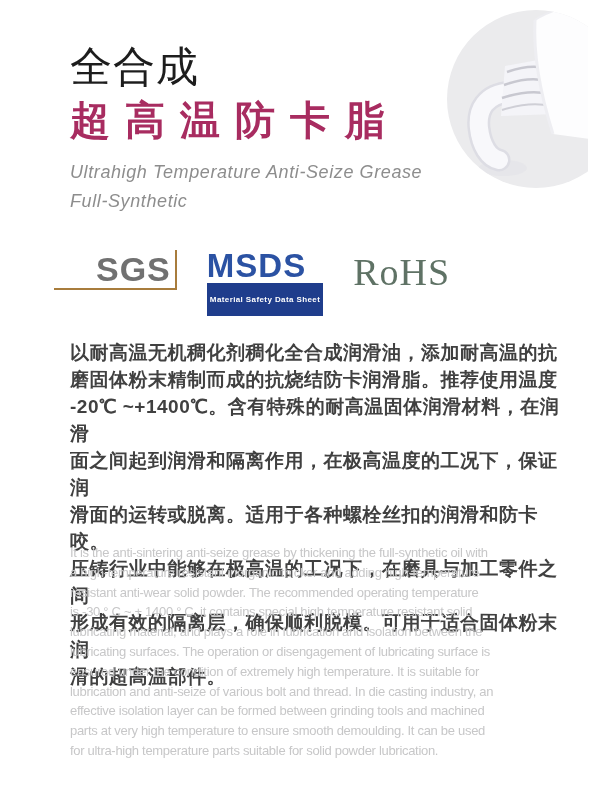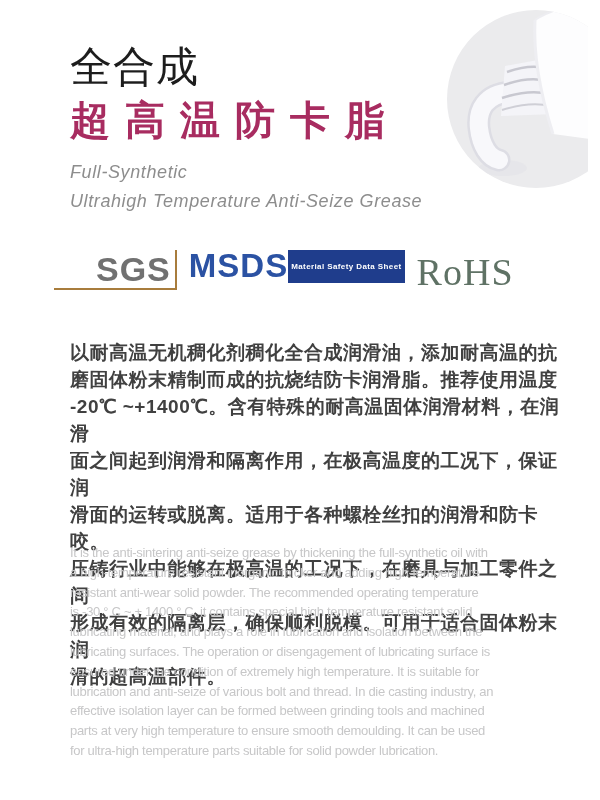--- a/index.html
+++ b/index.html
@@ -40,37 +40,37 @@
   .subtitle{
     margin-top:18px;
     font-style:italic;
     font-size:18px;line-height:29px;
     letter-spacing:0.6px;
     color:var(--subtitle-gray,#8d8d8d);
   }
   
   .certs{
     position:absolute;left:60px;top:252px;
-    display:flex;align-items:flex-start;gap:12px;
+    display:flex;align-items:flex-start;gap:30px;
   }
   .cert-sgs{position:relative;margin-left:4px;padding:0 6px 4px 20px;}
   .sgs-text{
     font-size:34px;font-weight:700;line-height:1;
     letter-spacing:1px;
     color:var(--sgs-gray,#717171);
   }
   .sgs-hline{
     position:absolute;left:-22px;right:0;bottom:0;
     height:2px;background:var(--sgs-accent,#a87c3c);
   }
   .sgs-vline{
     position:absolute;right:0;top:-2px;bottom:0;
     width:2px;background:var(--sgs-accent,#a87c3c);
   }
-  .cert-msds{display:flex;margin-top:-3px;justify-content:flex-end;}
+  .cert-msds{display:flex;flex-direction:column;margin-top:-3px;justify-content:flex-end;}
   .msds-text{
     font-size:33px;font-weight:800;line-height:1;
     letter-spacing:1px;
     color:var(--msds-blue,#2b52a3);
   }
   .msds-strip{
     margin-top:1px;
     background:var(--msds-strip,#1f3d8c);
     color:#ffffff;
     font-size:8px;font-weight:700;
@@ -127,22 +127,22 @@
       <path d="M88,10 C100,2 122,-8 178,-12 L178,134 L106,124 C94,86 86,48 88,10 Z" fill="#fdfdfe"></path>
       <path d="M88,10 C100,2 122,-8 178,-12" fill="none" stroke="#ededf1" stroke-width="2"></path>
       <path d="M106,124 C94,86 86,48 88,10" fill="none" stroke="#eeeef2" stroke-width="3"></path>
     </svg>
   </div>
 
   <div class="header">
     <h1 class="title-cn-1">全合成</h1>
     <h2 class="title-cn-2">超高温防卡脂</h2>
     <div class="subtitle">
+      <div>Ultrahigh Temperature Anti-Seize Grease</div>
       <div>Full-Synthetic</div>
-      <div>Ultrahigh Temperature Anti-Seize Grease</div>
     </div>
   </div>
 
   <div class="certs">
     <div class="cert-sgs">
       <span class="sgs-text">SGS</span>
       <span class="sgs-vline"></span>
       <span class="sgs-hline"></span>
     </div>
     <div class="cert-msds">

